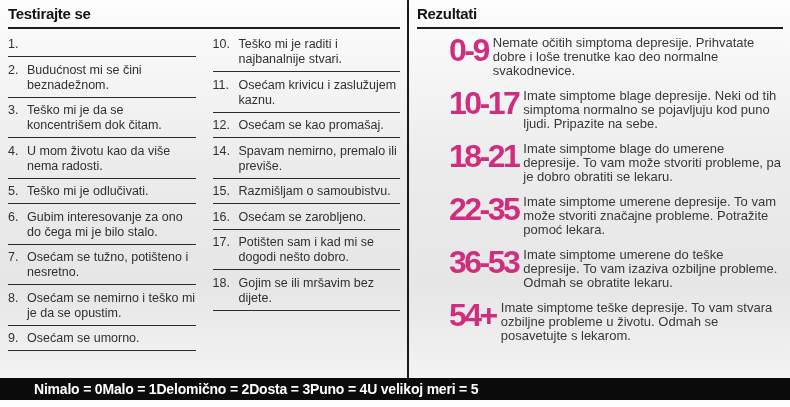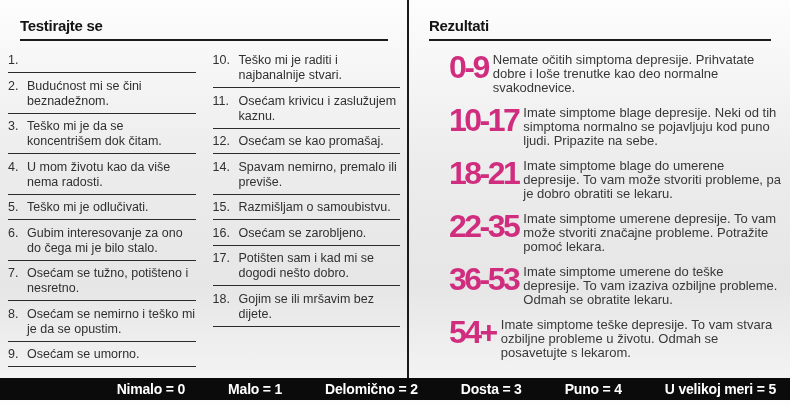--- a/index.html
+++ b/index.html
@@ -12,21 +12,21 @@
   .page {
     position: relative;
     width: 790px; height: 407px;
     overflow: hidden;
     background: linear-gradient(180deg, #fdfdfd 0%, #ececec 40%, #e6e6e6 70%, #f3f3f3 93%, #ffffff 100%);
     color: #333;
   }
 
   
   .section-title {
-    margin: 12px;
+    margin: 0;
     font-size: 15px;
     font-weight: bold;
     letter-spacing: -0.3px;
     color: #141414;
     padding-bottom: 5px;
     border-bottom: 2.2px solid #1c1c1c;
   }
 
   
   .left-section {
@@ -93,27 +93,26 @@
   }
 
   
   .scale-bar {
     position: absolute;
     left: 0; top: 378px;
     width: 790px; height: 22px;
     background: #0b0b0b;
     display: flex;
     align-items: center;
-    justify-content: flex-end;
+    justify-content: flex-start;
     padding: 0 14px 0 34px;
     color: #ffffff;
     font-size: 14px;
     font-weight: bold;
     letter-spacing: -0.2px;
-    gap: 43px;
   }
 </style>
 </head>
 <body>
 
 <div class="page">
 
   <section class="left-section">
     <h1 class="section-title">Testirajte se</h1>
     <div class="cols">

